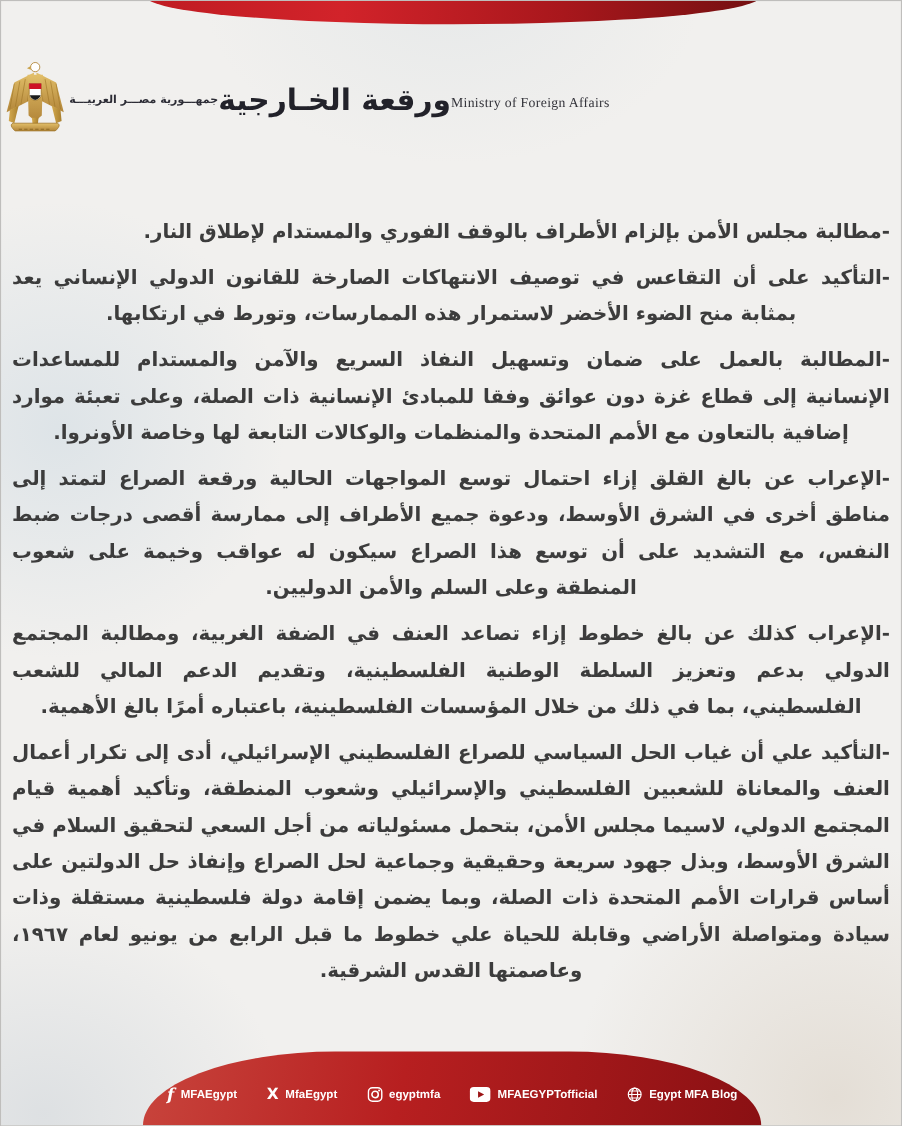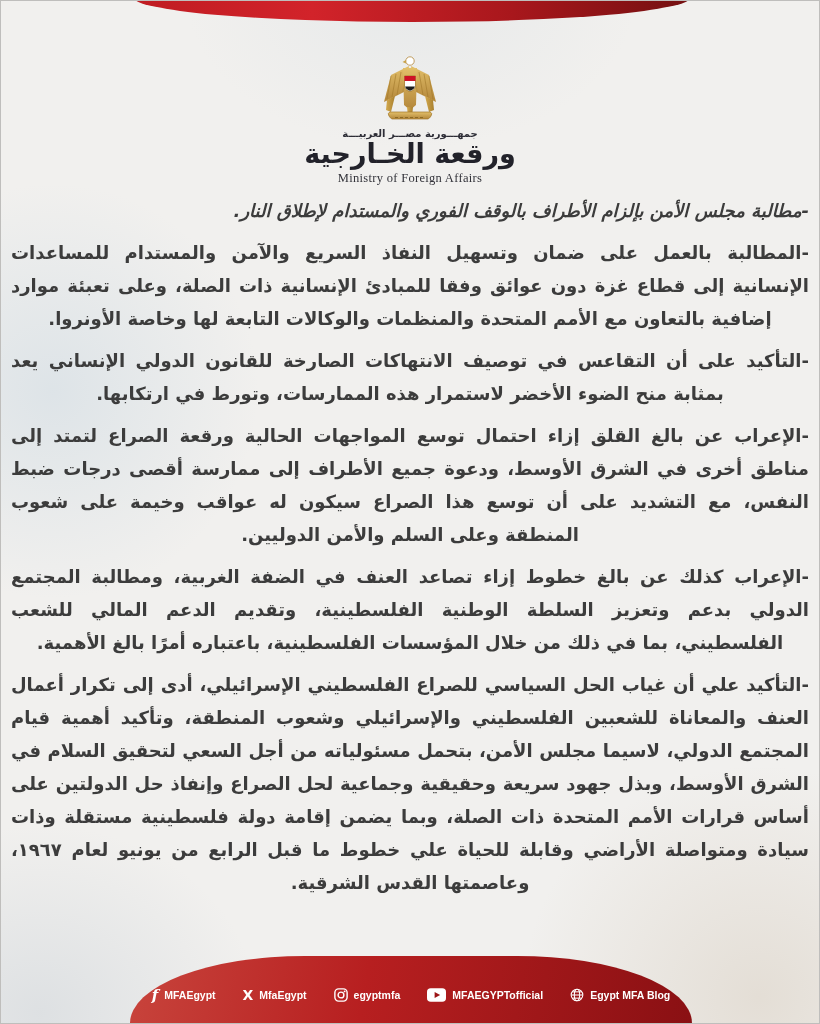--- a/index.html
+++ b/index.html
@@ -19,37 +19,37 @@
   .bg-tint.t4{left:180px;top:-10px;width:460px;height:160px;
     background:radial-gradient(ellipse at 50% 0%, rgba(190,205,215,0.20), rgba(190,205,215,0) 70%);}
 
   
   .top-arc{
     position:absolute;top:-29px;left:132px;width:558px;height:50px;border-radius:50%;
     background:linear-gradient(to right,#bf1c22 0%,#d2232a 32%,#a8171c 68%,#741011 100%);
   }
 
   
-  .logo{position:absolute;top:54px;left:0;width:100%;display:flex;flex-direction:column;align-items:center;}
+  .logo{position:absolute;top:54px;left:0;width:100%;display:flex;flex-direction:row;align-items:center;}
   .logo .eagle{line-height:0;margin-bottom:3px;}
   .republic-line{font-size:10px;font-weight:bold;color:#2d2d36;letter-spacing:.5px;direction:rtl;}
   .ministry-ar{font-size:27px;font-weight:bold;color:#22222a;line-height:1.05;direction:rtl;margin-top:1px;}
   .ministry-en{font-family:"Liberation Serif",serif;font-size:12.5px;font-weight:normal;color:#33333a;margin-top:3px;letter-spacing:.3px;}
 
   
   .statement{position:absolute;top:193px;left:10px;right:10px;direction:rtl;}
   .statement p{
     margin:0 0 9px 0;
     font-family:"DejaVu Sans",sans-serif;
     font-size:18px;font-weight:bold;color:#3c3c3c;
     line-height:33px;
     text-align:justify;text-align-last:center;
     -webkit-text-align-last:center;
   }
-  .statement p.single{text-align:center;text-align-last:right;font-style:italic;}
+  .statement p.single{text-align:center;text-align-last:right;}
 
   
   .footer-dome{
     position:absolute;bottom:0;left:129px;width:562px;height:67px;
     border-radius:240px 240px 0 0 / 92px 92px 0 0;
     background:linear-gradient(100deg,#c8443c 0%,#b71f20 42%,#8a1013 100%);
     display:flex;align-items:center;justify-content:center;gap:27px;
     box-sizing:border-box;padding-top:10px;
   }
   .social-item{display:flex;align-items:center;gap:6px;color:#ffffff;
@@ -115,22 +115,22 @@
         <line x1="16" y1="62.5" x2="46" y2="62.5" stroke="#8d6a24" stroke-width="1" stroke-dasharray="3 2"></line>
       </svg>
     </span>
     <div class="republic-line">جمهـــورية مصـــر العربيـــة</div>
     <div class="ministry-ar">ورقعة الخـارجية</div>
     <div class="ministry-en">Ministry of Foreign Affairs</div>
   </div>
 
   <div class="statement">
     <p class="single">-مطالبة مجلس الأمن بإلزام الأطراف بالوقف الفوري والمستدام لإطلاق النار.</p>
+    <p>-التأكيد على أن التقاعس في توصيف الانتهاكات الصارخة للقانون الدولي الإنساني يعد بمثابة منح الضوء الأخضر لاستمرار هذه الممارسات، وتورط في ارتكابها.</p>
     <p>-المطالبة بالعمل على ضمان وتسهيل النفاذ السريع والآمن والمستدام للمساعدات الإنسانية إلى قطاع غزة دون عوائق وفقا للمبادئ الإنسانية ذات الصلة، وعلى تعبئة موارد إضافية بالتعاون مع الأمم المتحدة والمنظمات والوكالات التابعة لها وخاصة الأونروا.</p>
-    <p>-التأكيد على أن التقاعس في توصيف الانتهاكات الصارخة للقانون الدولي الإنساني يعد بمثابة منح الضوء الأخضر لاستمرار هذه الممارسات، وتورط في ارتكابها.</p>
     <p>-الإعراب عن بالغ القلق إزاء احتمال توسع المواجهات الحالية ورقعة الصراع لتمتد إلى مناطق أخرى في الشرق الأوسط، ودعوة جميع الأطراف إلى ممارسة أقصى درجات ضبط النفس، مع التشديد على أن توسع هذا الصراع سيكون له عواقب وخيمة على شعوب المنطقة وعلى السلم والأمن الدوليين.</p>
     <p>-الإعراب كذلك عن بالغ خطوط إزاء تصاعد العنف في الضفة الغربية، ومطالبة المجتمع الدولي بدعم وتعزيز السلطة الوطنية الفلسطينية، وتقديم الدعم المالي للشعب الفلسطيني، بما في ذلك من خلال المؤسسات الفلسطينية، باعتباره أمرًا بالغ الأهمية.</p>
     <p>-التأكيد علي أن غياب الحل السياسي للصراع الفلسطيني الإسرائيلي، أدى إلى تكرار أعمال العنف والمعاناة للشعبين الفلسطيني والإسرائيلي وشعوب المنطقة، وتأكيد أهمية قيام المجتمع الدولي، لاسيما مجلس الأمن، بتحمل مسئولياته من أجل السعي لتحقيق السلام في الشرق الأوسط، وبذل جهود سريعة وحقيقية وجماعية لحل الصراع وإنفاذ حل الدولتين على أساس قرارات الأمم المتحدة ذات الصلة، وبما يضمن إقامة دولة فلسطينية مستقلة وذات سيادة ومتواصلة الأراضي وقابلة للحياة علي خطوط ما قبل الرابع من يونيو لعام ١٩٦٧، وعاصمتها القدس الشرقية.</p>
   </div>
 
   <div class="footer-dome">
 
     <div class="social-item">
       <span class="glyph fb-glyph">f</span>
       <span>MFAEgypt</span>

